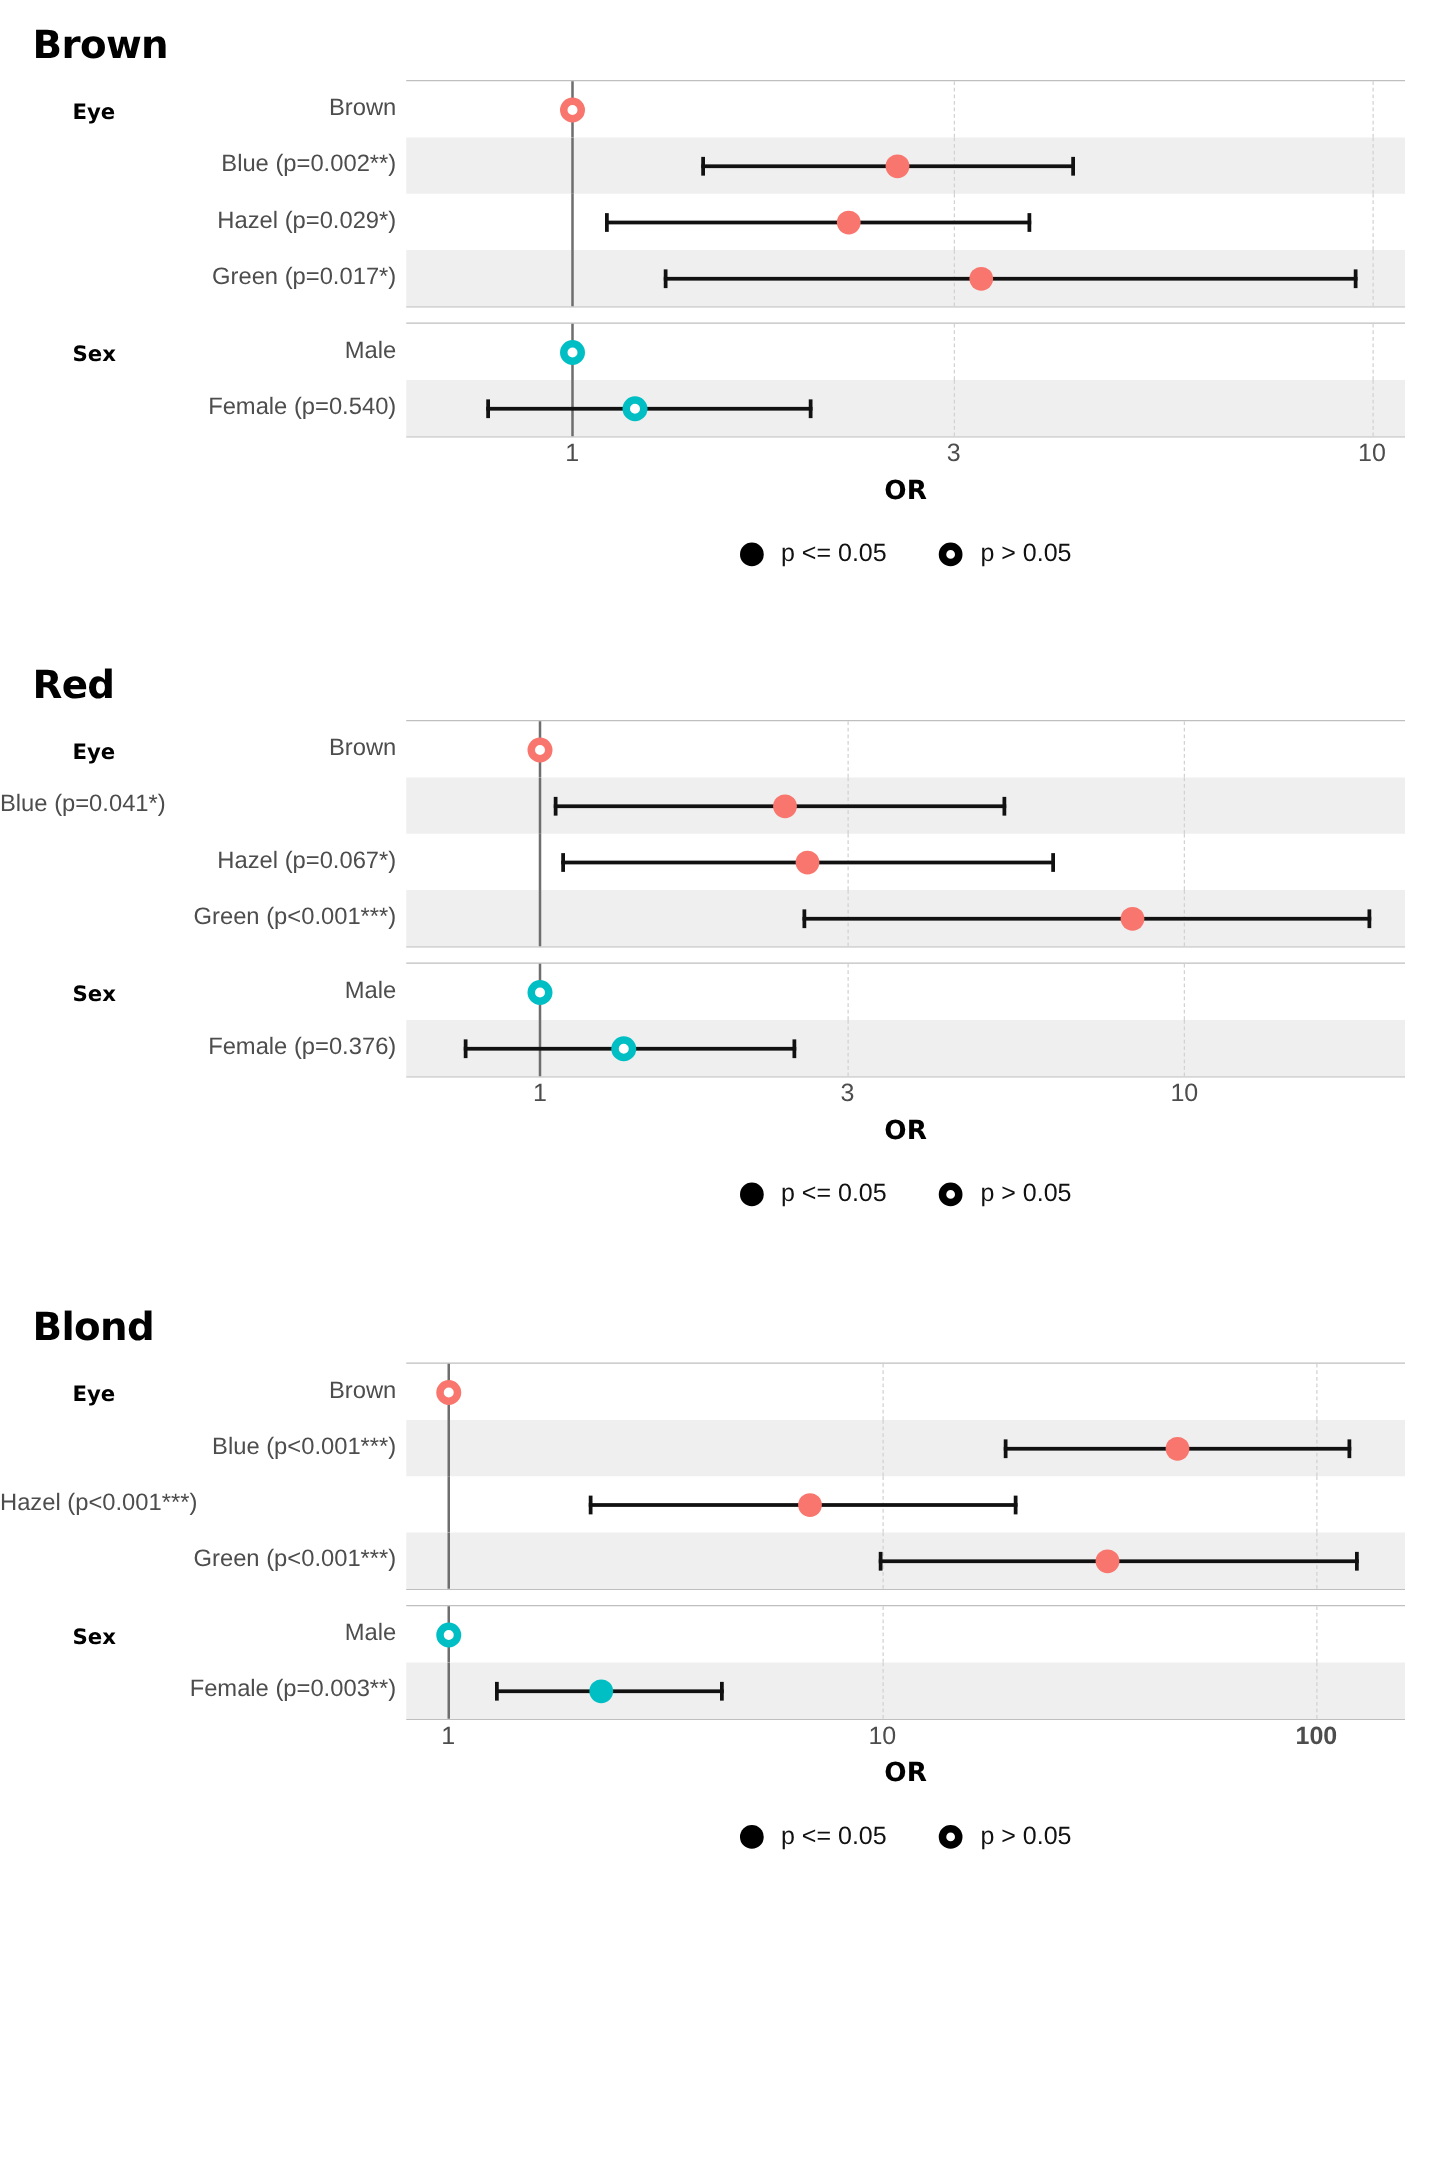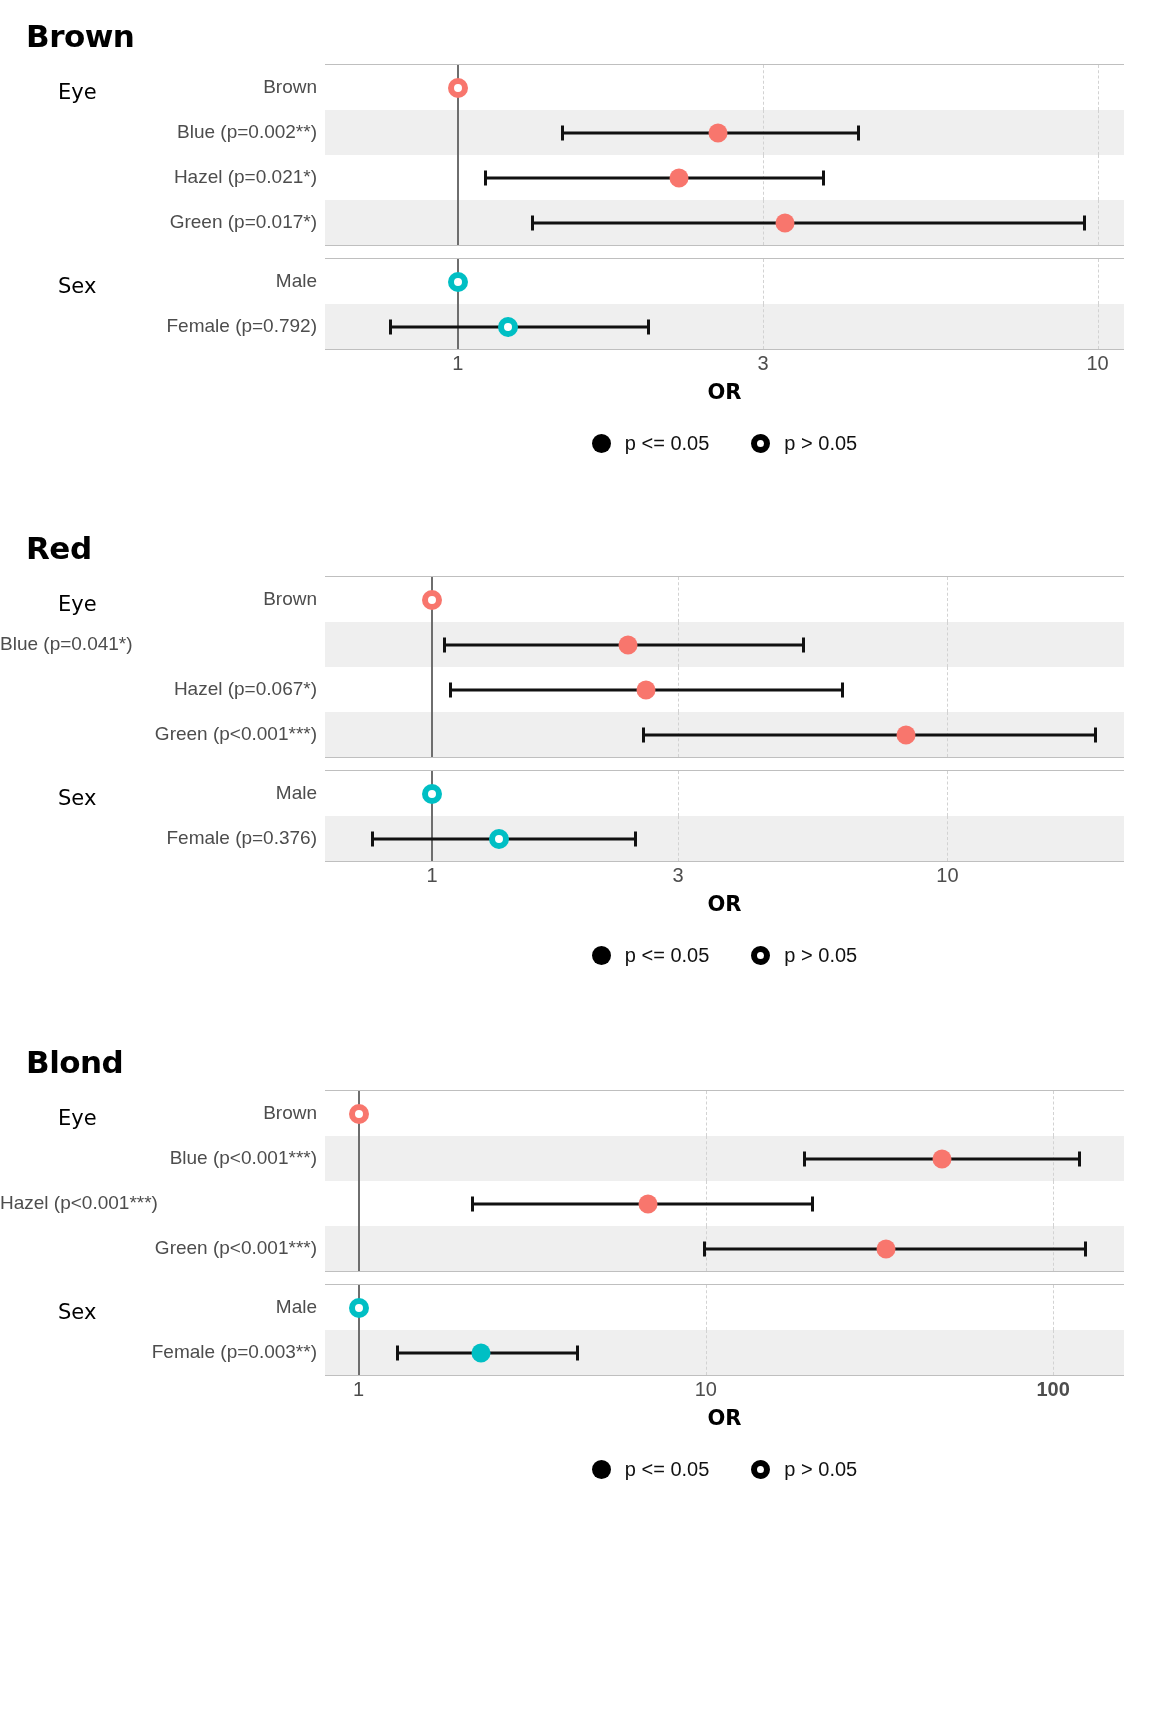--- a/index.html
+++ b/index.html
@@ -13,21 +13,21 @@
   .page{position:relative;width:1152px;height:1728px;}
   .panel-title{
     font-size:31px;font-weight:bold;color:#000;
     margin-left:26px;letter-spacing:-0.5px;
     font-family:"DejaVu Sans", sans-serif;
   }
 
   
   .grp-label{
     position:absolute;left:58px;
-    font-size:21px;font-weight:normal;color:#000;
+    font-size:17px;font-weight:bold;color:#000;
     font-family:"DejaVu Sans", sans-serif;
   }
 
   
   .row-label{
     position:absolute;right:0;top:50%;transform:translateY(-50%);
     font-size:19px;color:#4d4d4d;white-space:nowrap;
     font-family:"Liberation Sans", sans-serif;
   }
 
@@ -134,21 +134,21 @@
           <div class="refline" style="left: 131.809px;"></div>
           <div class="ci" style="left: 205.7px; width: 555.479px;"></div>
           <div class="cap" style="left: 205.7px;"></div>
           <div class="cap" style="left: 758.179px;"></div>
           <div class="pt" style="left: 460.267px; background: rgb(248, 118, 109);"></div>
         </div>
       </div>
     </div>
     <div class="row-label" style="position: absolute; left: 0px; width: 317px; text-align: right; top: 86.5px; transform: translateY(-50%);">Brown</div>
     <div class="row-label" style="position: absolute; left: 0px; width: 317px; text-align: right; top: 131.5px; transform: translateY(-50%);">Blue (p=0.002**)</div>
-    <div class="row-label" style="position: absolute; left: 0px; width: 317px; text-align: right; top: 176.5px; transform: translateY(-50%);">Hazel (p=0.021*)</div>
+    <div class="row-label" style="position: absolute; left: 0px; width: 317px; text-align: right; top: 176.5px; transform: translateY(-50%);">Hazel (p=0.029*)</div>
     <div class="row-label" style="position: absolute; left: 0px; width: 317px; text-align: right; top: 221.5px; transform: translateY(-50%);">Green (p=0.017*)</div>
     <div class="grp-label" style="position: absolute; top: 274px;">Sex</div>
     <div class="facet" style="top: 258px; height: 90px;">
       <div class="row" style="height: 45px;">
         <div class="rowplot">
           <div class="vgrid" style="left: 438.029px;"></div>
           <div class="vgrid" style="left: 772.521px;"></div>
           <div class="refline" style="left: 131.809px;"></div>
           <div class="pt open" style="left: 132.809px; border: 6px solid rgb(0, 191, 196); width: 8px; height: 8px;"></div>
         </div>
@@ -159,21 +159,21 @@
           <div class="vgrid" style="left: 772.521px;"></div>
           <div class="refline" style="left: 131.809px;"></div>
           <div class="ci" style="left: 63.7811px; width: 261.601px;"></div>
           <div class="cap" style="left: 63.7811px;"></div>
           <div class="cap" style="left: 322.382px;"></div>
           <div class="pt open" style="left: 183.463px; border: 6px solid rgb(0, 191, 196); width: 8px; height: 8px;"></div>
         </div>
       </div>
     </div>
     <div class="row-label" style="position: absolute; left: 0px; width: 317px; text-align: right; top: 280.5px; transform: translateY(-50%);">Male</div>
-    <div class="row-label" style="position: absolute; left: 0px; width: 317px; text-align: right; top: 325.5px; transform: translateY(-50%);">Female (p=0.792)</div>
+    <div class="row-label" style="position: absolute; left: 0px; width: 317px; text-align: right; top: 325.5px; transform: translateY(-50%);">Female (p=0.540)</div>
     <div class="xaxis" style="position: absolute; top: 352px;">
       <div class="tick" style="left: 132.809px;">1</div>
       <div class="tick" style="left: 438.029px;">3</div>
       <div class="tick" style="left: 772.521px;">10</div>
     </div>
     <div class="xtitle" style="position: absolute; left: 325px; width: 799px; top: 380px;">OR</div>
     <div class="legend" style="left: 325px; width: 799px; position: absolute; top: 432px;">
       <div class="lg-item">
         <span class="lg-dot"></span>
         <span class="lg-text">p &lt;= 0.05</span>

